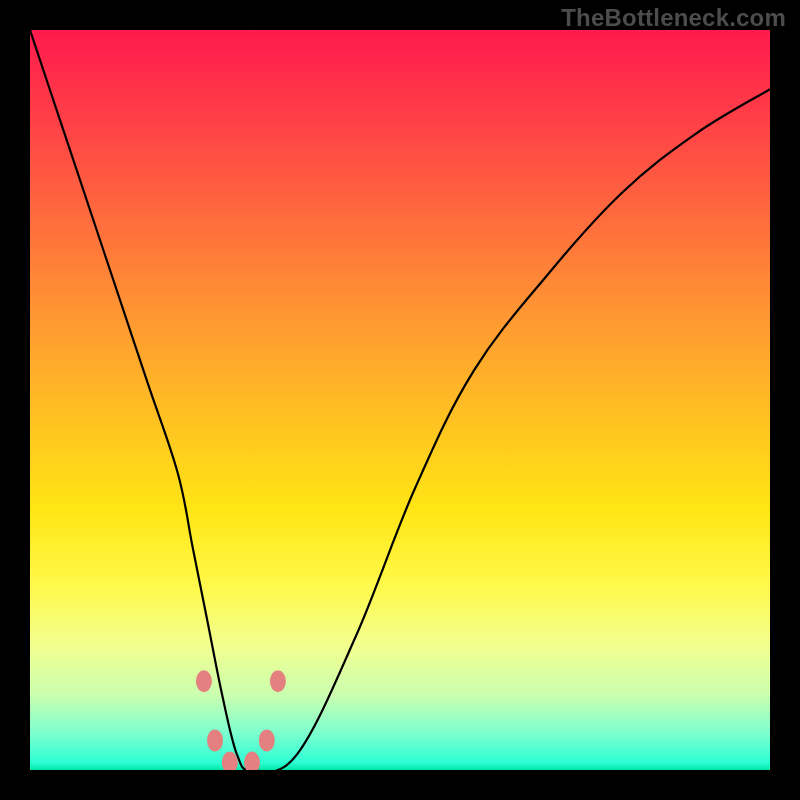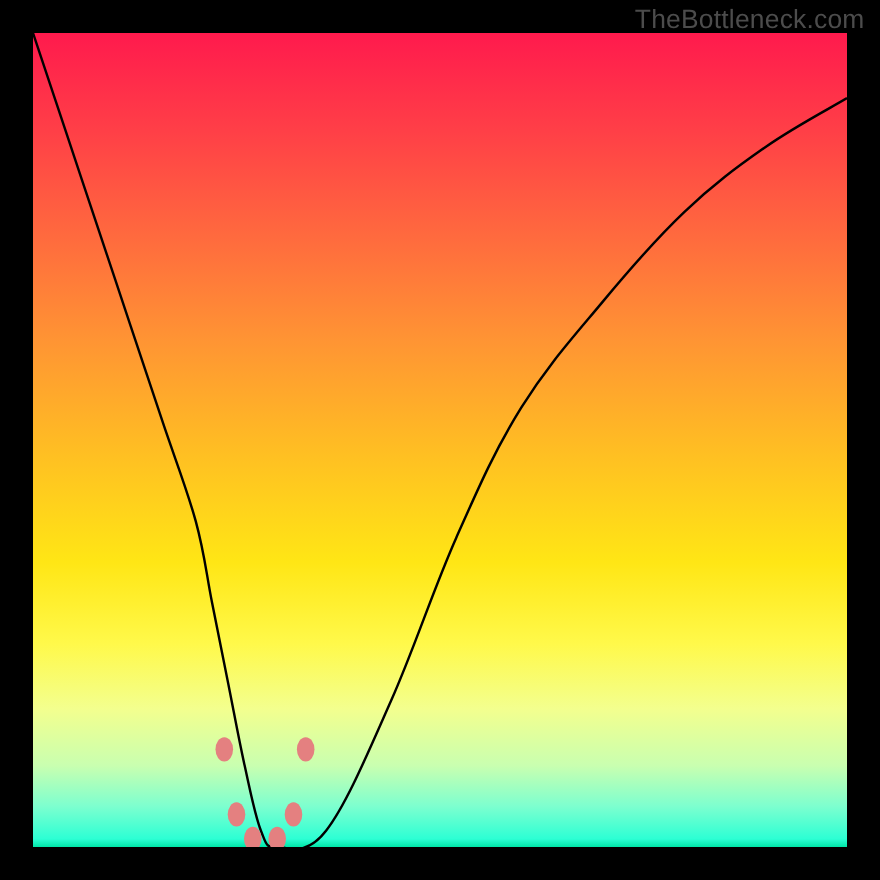--- a/index.html
+++ b/index.html
@@ -31,21 +31,21 @@
       #2dffd4 99%,
       #00e6a8 100%
     );
   }
   .watermark {
     position: absolute;
     top: 4px;
     right: 14px;
     color: #4c4c4c;
     font-size: 24px;
-    font-weight: 400;
+    font-weight: 700;
     letter-spacing: 0.2px;
     z-index: 10;
     user-select: none;
   }
   svg.curve {
     position: absolute;
     left: 0;
     top: 0;
     width: 740px;
     height: 740px;

